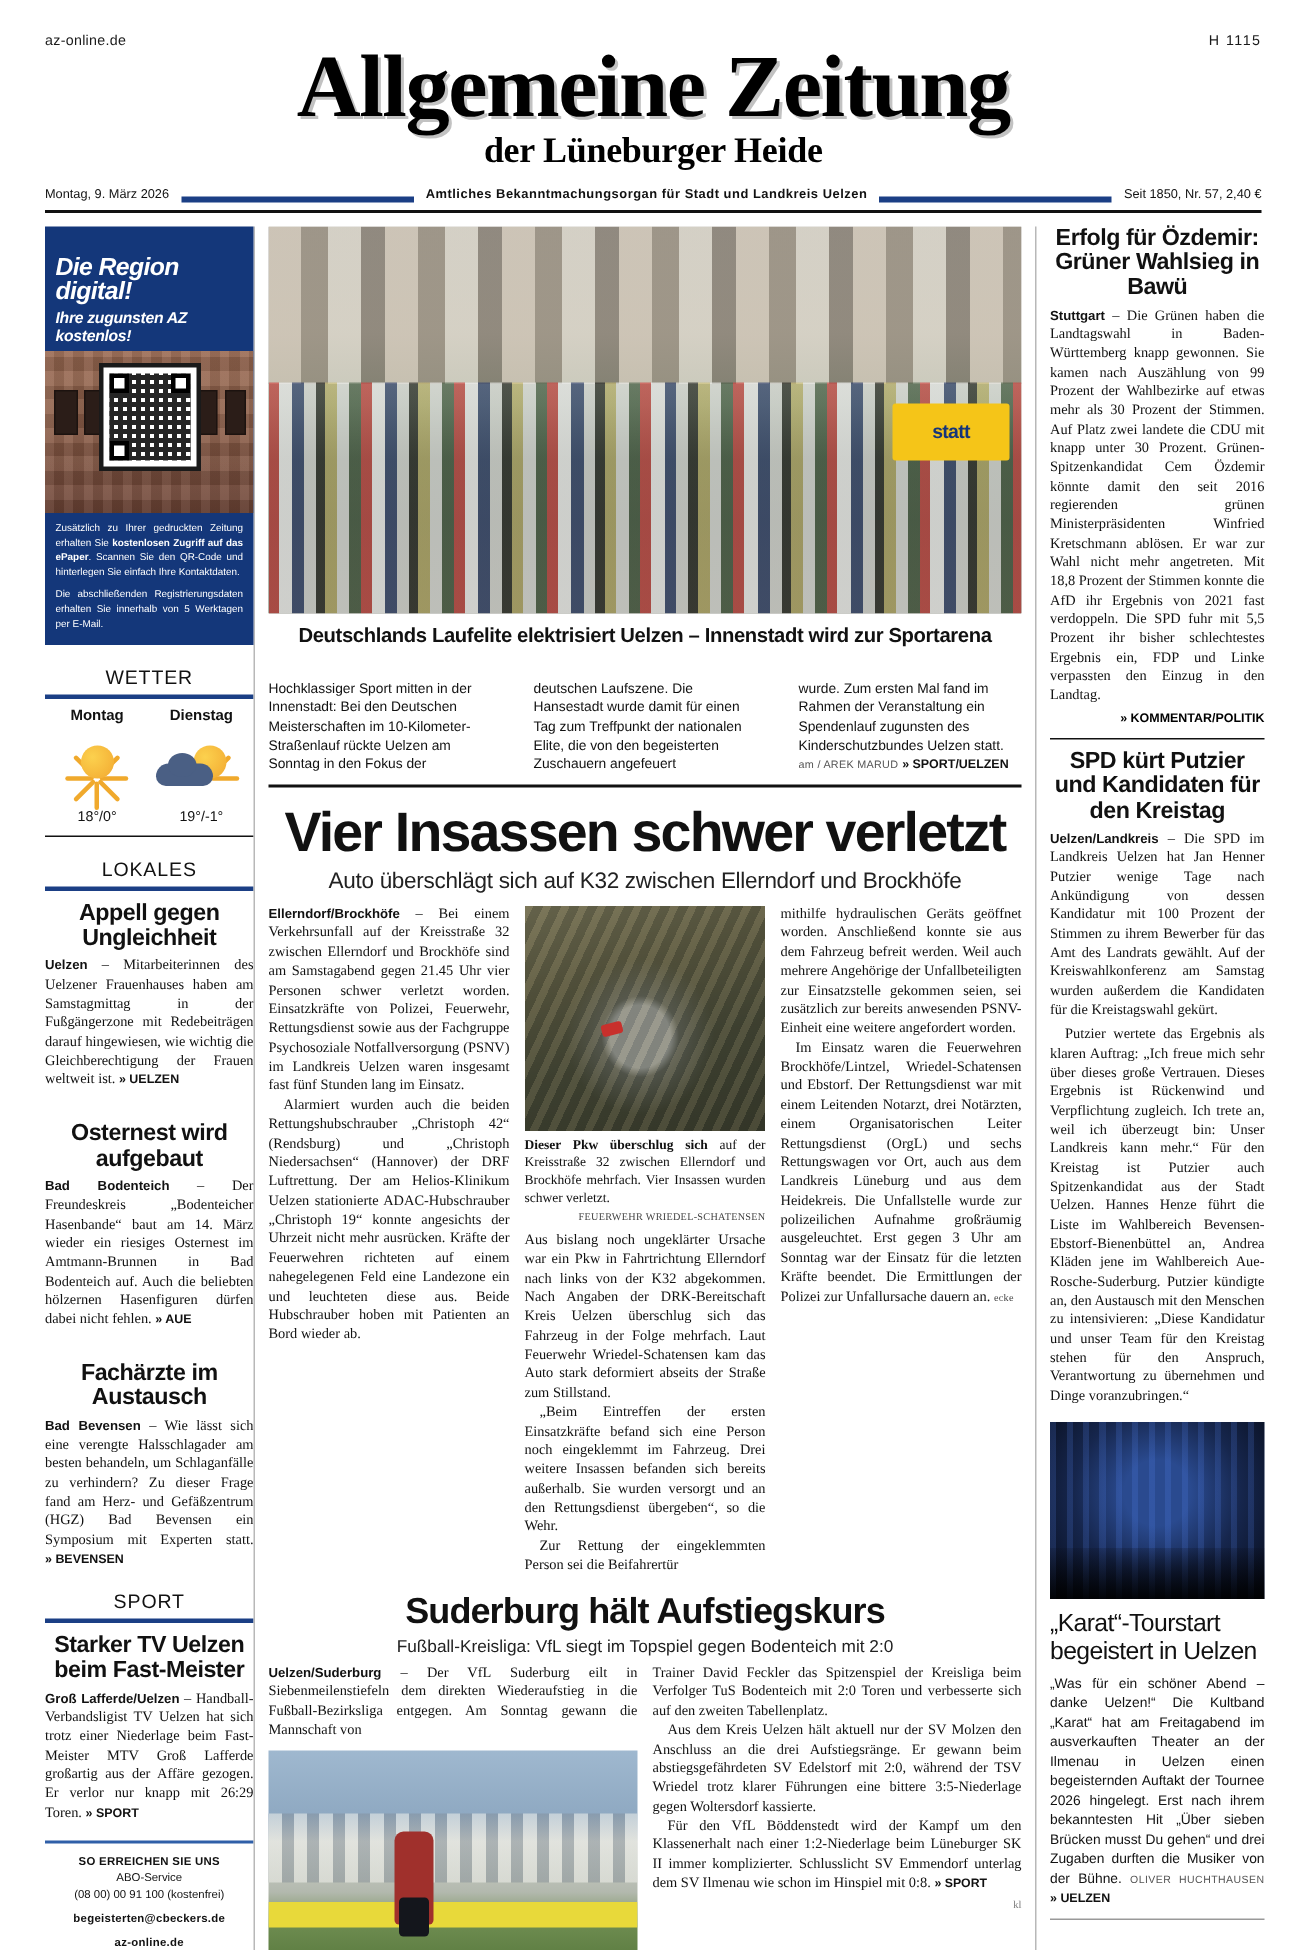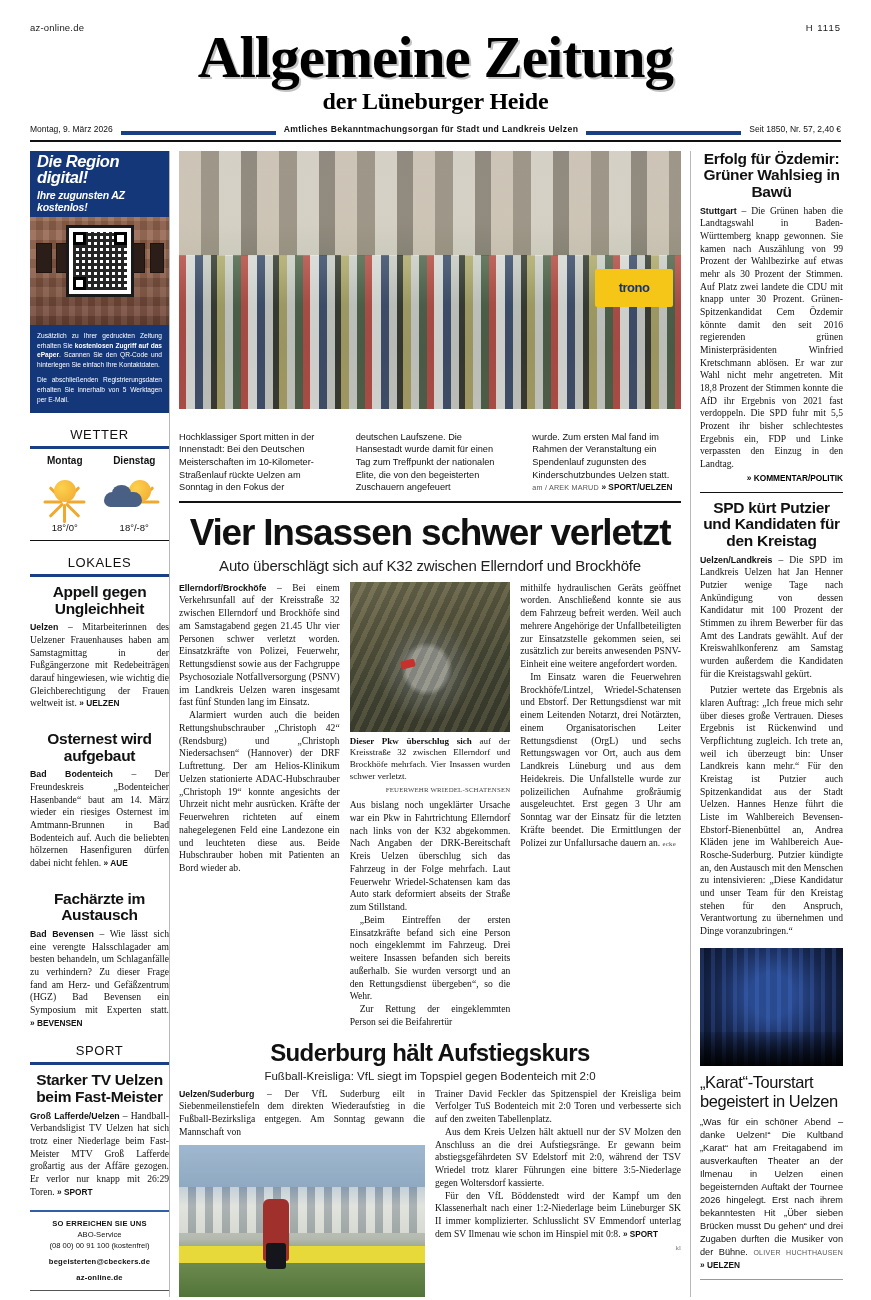--- a/index.html
+++ b/index.html
@@ -35,21 +35,21 @@
   
   .body-grid { display:flex; gap:0; margin-top:9px; }
   .col-left { width:139px; flex:0 0 139px; }
   .col-main { width:520px; flex:0 0 520px; padding:0 9px; }
   .col-right { width:152px; flex:0 0 152px; }
 
   .vrule { width:1px; background:#b8b8b8; flex:0 0 1px; }
 
   
   .ad { background:#14377a; color:#fff; padding:0; position:relative; overflow:hidden; }
-  .ad-head { padding:2px 7px 4px 7px; }
+  .ad-head { padding:19px 7px 4px 7px; }
   .ad-h1 { font-size:16.5px; font-weight:bold; font-style:italic; line-height:1; letter-spacing:-.4px; }
   .ad-h2 { font-size:10.5px; font-weight:bold; font-style:italic; margin-top:3px; letter-spacing:-.2px;}
   .ad-img { height:108px; position:relative; background:linear-gradient(180deg,#9a6a52 0%, #8d5f49 45%, #6d4436 100%); }
   .ad-img:before{ content:""; position:absolute; left:0; top:0; right:0; bottom:0;
     background:
       repeating-linear-gradient(90deg, rgba(255,255,255,.06) 0 6px, rgba(0,0,0,.08) 6px 13px),
       repeating-linear-gradient(0deg, rgba(0,0,0,.10) 0 9px, rgba(255,255,255,.05) 9px 19px);
   }
   .ad-win { position:absolute; background:#2b1d18; border:1px solid rgba(0,0,0,.35); }
   .qr-frame { position:absolute; left:50%; top:8px; transform:translateX(-50%); width:68px; height:72px; background:#1a1a1a; padding:3px;}
@@ -247,21 +247,21 @@
           <div class="wx-icon">
             <div class="rays" style="left:56%;">
               <i class="ray" style="transform:rotate(0deg) translateY(-21px);"></i>
               <i class="ray" style="transform:rotate(45deg) translateY(-21px);"></i>
               <i class="ray" style="transform:rotate(315deg) translateY(-21px);"></i>
               <i class="ray" style="transform:rotate(90deg) translateY(-21px);"></i>
             </div>
             <div class="sun" style="left:58%;"></div>
             <div class="cloud"></div>
           </div>
-          <div class="wx-temp">18°/-8°</div>
+          <div class="wx-temp">19°/-1°</div>
         </div>
       </div>
       <div class="wx-rule"></div>
 
       <div class="sec-head">LOKALES</div>
       <div class="sec-rule"></div>
 
       <div>
         <div class="brief-title">Appell gegen Ungleichheit</div>
         <div class="brief-text"><b>Uelzen</b><span> – Mitarbeiterinnen des Uelzener Frauenhauses haben am Samstagmittag in der Fußgängerzone mit Redebeiträgen darauf hingewiesen, wie wichtig die Gleichberechtigung der Frauen weltweit ist.</span> <span class="ref">» UELZEN</span></div>
@@ -296,23 +296,24 @@
 
     </div>
 
     <div class="vrule"></div>
 
     <div class="col-main">
 
       <div class="photo">
         <div class="photo-run"></div>
         <div class="photo-banner">
-          <span class="photo-banner-t">trono</span>
-        </div>
-      </div>
+          <span class="photo-banner-t">statt</span>
+        </div>
+      </div>
+      <div class="photo-cap">Deutschlands Laufelite elektrisiert Uelzen – Innenstadt wird zur Sportarena</div>
       <div class="lead3">
         <p>Hochklassiger Sport mitten in der Innenstadt: Bei den Deutschen Meisterschaften im 10-Kilometer-Straßenlauf rückte Uelzen am Sonntag in den Fokus der</p>
         <p>deutschen Laufszene. Die Hansestadt wurde damit für einen Tag zum Treffpunkt der nationalen Elite, die von den begeisterten Zuschauern angefeuert</p>
         <p><span>wurde. Zum ersten Mal fand im Rahmen der Veranstaltung ein Spendenlauf zugunsten des Kinderschutzbundes Uelzen statt.</span> <span class="byline">am / AREK MARUD</span> <span class="ref">» SPORT/UELZEN</span></p>
       </div>
       <div class="hr-thick"></div>
 
       <div class="lead-head">Vier Insassen schwer verletzt</div>
       <div class="lead-sub">Auto überschlägt sich auf K32 zwischen Ellerndorf und Brockhöfe</div>
 

